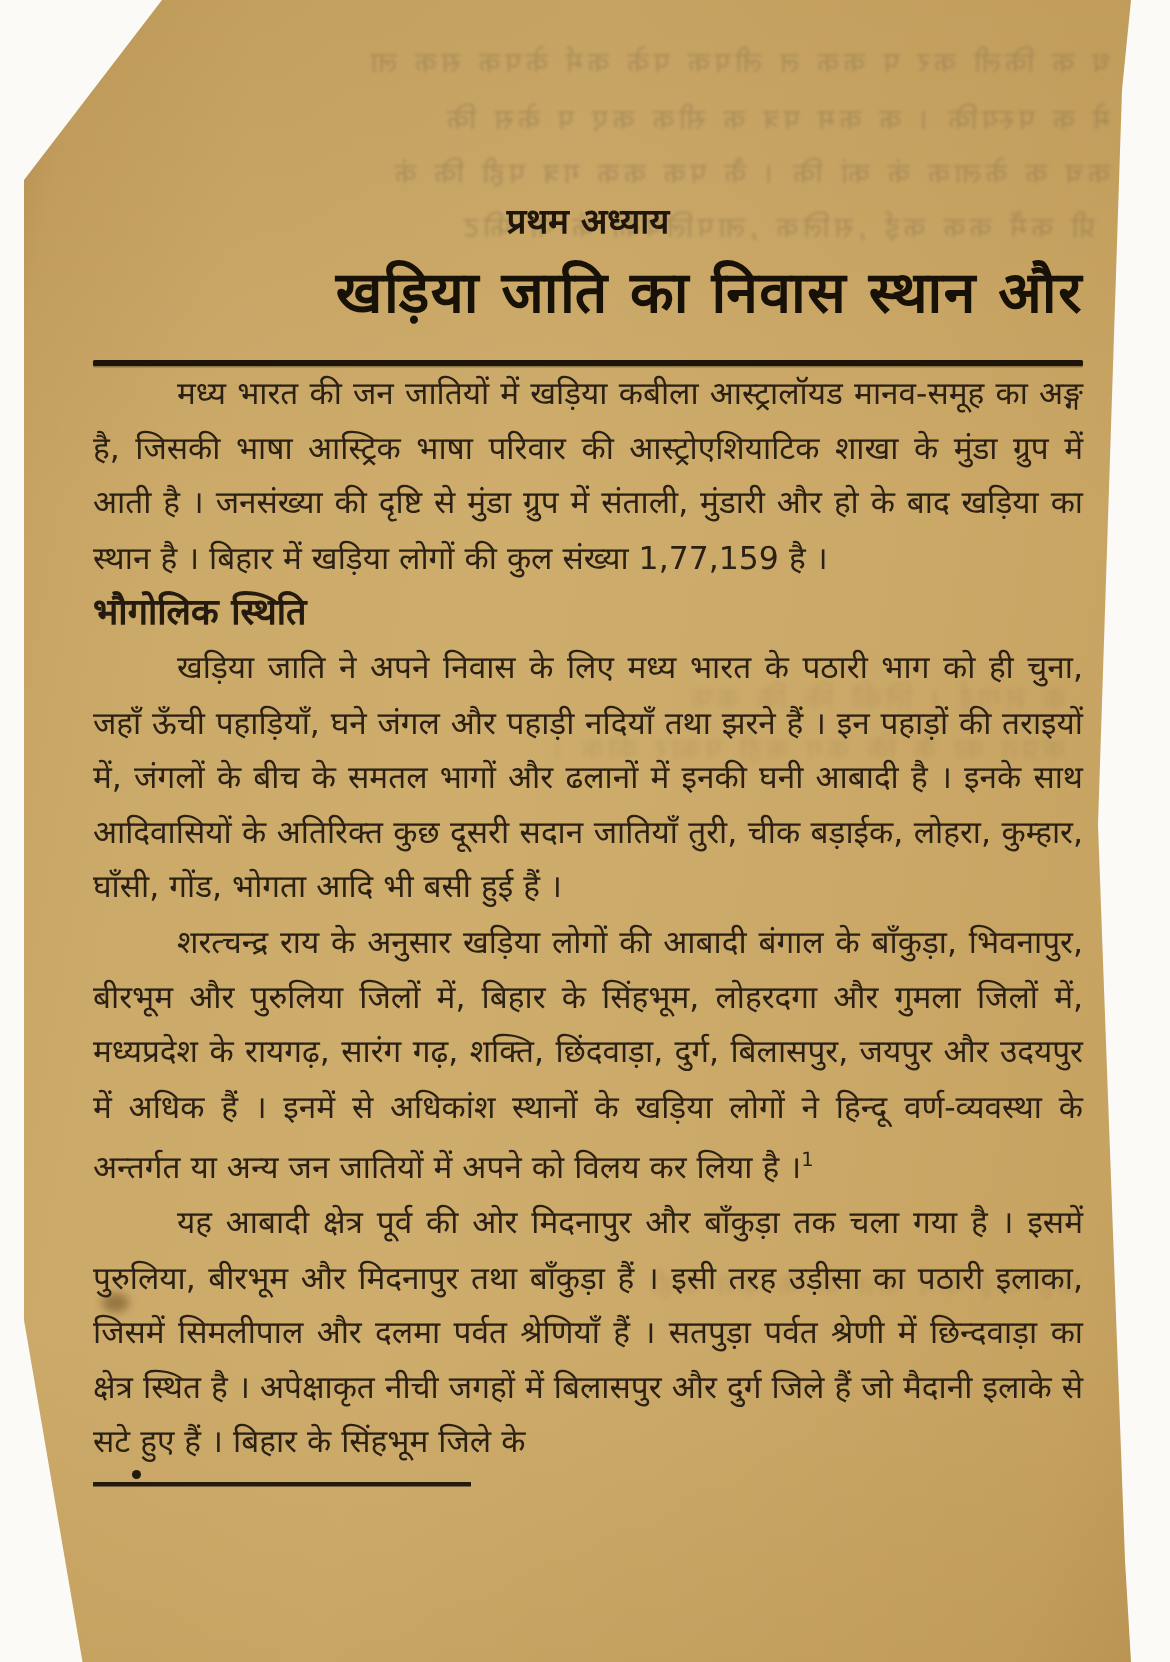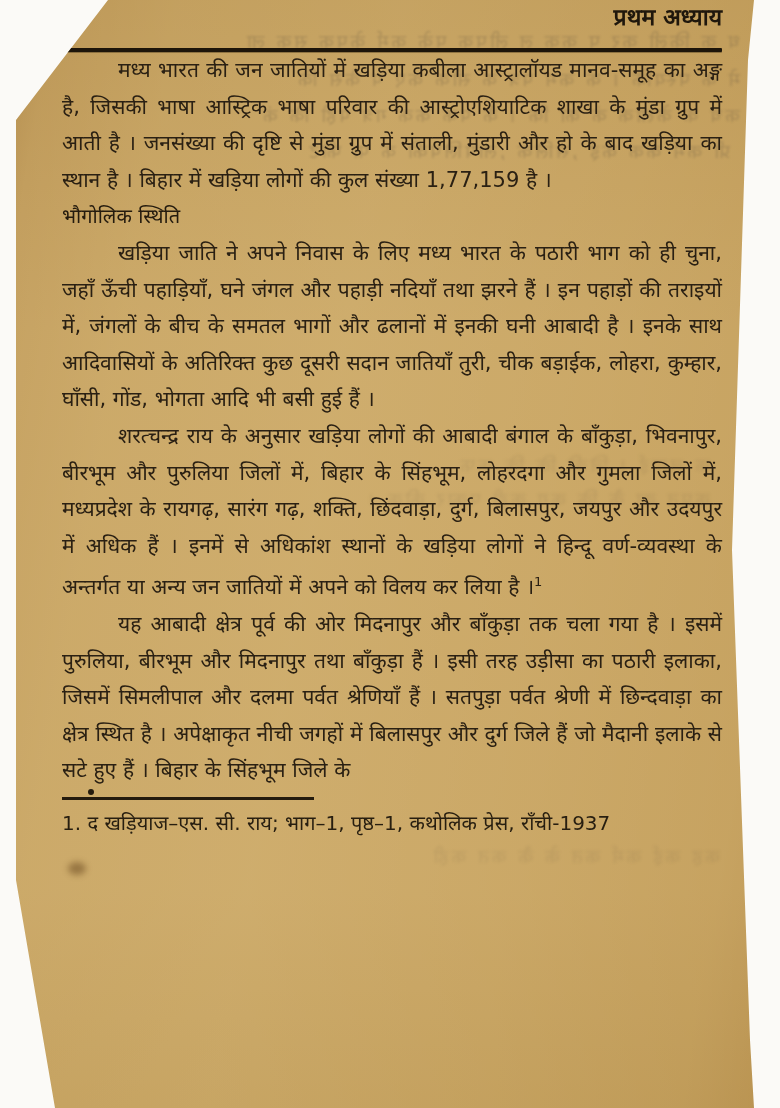--- a/index.html
+++ b/index.html
@@ -31,21 +31,22 @@
     white-space:nowrap;
     overflow:hidden;
     pointer-events:none;
   }
   .ghost.body-ghost { opacity:.2; filter:blur(1.4px); }
   .content {
     position:absolute; left:52px; right:32px; top:0; bottom:0;
     color:#271e12;
   }
   .chapter-label {
-    text-align:right;
+    margin-top:130px;
+    text-align:center;
     font-size:23px; font-weight:700;
     color:#1f170c;
   }
   .book-title {
     margin-top:4px;
     text-align:right;
     font-size:38px; font-weight:700;
     line-height:58px;
     color:#181108;
     letter-spacing:1px;
@@ -59,22 +60,22 @@
   }
   .bodytext p {
     font-size:21px;
     line-height:36.6px;
     text-align:justify;
     text-indent:56px;
     color:#2a2013;
   }
   .bodytext p.first { }
   .subheading {
-    font-size:20px;
-    font-weight:400;
+    font-size:24px;
+    font-weight:700;
     line-height:36.6px;
     color:#241b0e;
   }
   sup.fn-marker { font-size:13px; vertical-align:super; }
   .footnote-sep {
     margin-top:8px;
     width:252px;
     height:3px;
     background:#241b0e;
     position:relative;
@@ -115,36 +116,36 @@
     <div class="ghost body-ghost" style="left:120px; top:486px; width:580px;">कप्रत का कै कि कग कही पकार कीक ।</div>
     <div class="ghost body-ghost" style="left:330px; top:843px; width:380px;">कह कई कर्म कत के कै कत कही</div>
 
     <div class="stain" style="left:58px; top:862px;"></div>
 
     <div class="content">
 
       <div class="chapter-label">प्रथम अध्याय</div>
 
       <div class="book-title">
+        <div>खड़िया जाति का निवास स्थान और</div>
       </div>
 
       <div class="title-rule"></div>
 
       <div class="bodytext">
         <p class="first">मध्य भारत की जन जातियों में खड़िया कबीला आस्ट्रालॉयड मानव-समूह का अङ्ग है, जिसकी भाषा आस्ट्रिक भाषा परिवार की आस्ट्रोएशियाटिक शाखा के मुंडा ग्रुप में आती है । जनसंख्या की दृष्टि से मुंडा ग्रुप में संताली, मुंडारी और हो के बाद खड़िया का स्थान है । बिहार में खड़िया लोगों की कुल संख्या 1,77,159 है ।</p>
 
         <div class="subheading">भौगोलिक स्थिति</div>
 
         <p>खड़िया जाति ने अपने निवास के लिए मध्य भारत के पठारी भाग को ही चुना, जहाँ ऊँची पहाड़ियाँ, घने जंगल और पहाड़ी नदियाँ तथा झरने हैं । इन पहाड़ों की तराइयों में, जंगलों के बीच के समतल भागों और ढलानों में इनकी घनी आबादी है । इनके साथ आदिवासियों के अतिरिक्त कुछ दूसरी सदान जातियाँ तुरी, चीक बड़ाईक, लोहरा, कुम्हार, घाँसी, गोंड, भोगता आदि भी बसी हुई हैं ।</p>
 
         <p><span>शरत्चन्द्र राय के अनुसार खड़िया लोगों की आबादी बंगाल के बाँकुड़ा, भिवनापुर, बीरभूम और पुरुलिया जिलों में, बिहार के सिंहभूम, लोहरदगा और गुमला जिलों में, मध्यप्रदेश के रायगढ़, सारंग गढ़, शक्ति, छिंदवाड़ा, दुर्ग, बिलासपुर, जयपुर और उदयपुर में अधिक हैं । इनमें से अधिकांश स्थानों के खड़िया लोगों ने हिन्दू वर्ण-व्यवस्था के अन्तर्गत या अन्य जन जातियों में अपने को विलय कर लिया है ।</span><sup class="fn-marker">1</sup></p>
 
         <p>यह आबादी क्षेत्र पूर्व की ओर मिदनापुर और बाँकुड़ा तक चला गया है । इसमें पुरुलिया, बीरभूम और मिदनापुर तथा बाँकुड़ा हैं । इसी तरह उड़ीसा का पठारी इलाका, जिसमें सिमलीपाल और दलमा पर्वत श्रेणियाँ हैं । सतपुड़ा पर्वत श्रेणी में छिन्दवाड़ा का क्षेत्र स्थित है । अपेक्षाकृत नीची जगहों में बिलासपुर और दुर्ग जिले हैं जो मैदानी इलाके से सटे हुए हैं । बिहार के सिंहभूम जिले के</p>
       </div>
 
       <div class="footnote-sep">
         <span class="sep-dot"></span>
       </div>
-      <div class="footnote-text">1. द खड़ियाज–एस. सी. राय; भाग–1, पृष्ठ–1, कथोलिक प्रेस, राँची-1937</div>
 
     </div>
   </div>
 </div>
 
 </body></html>

